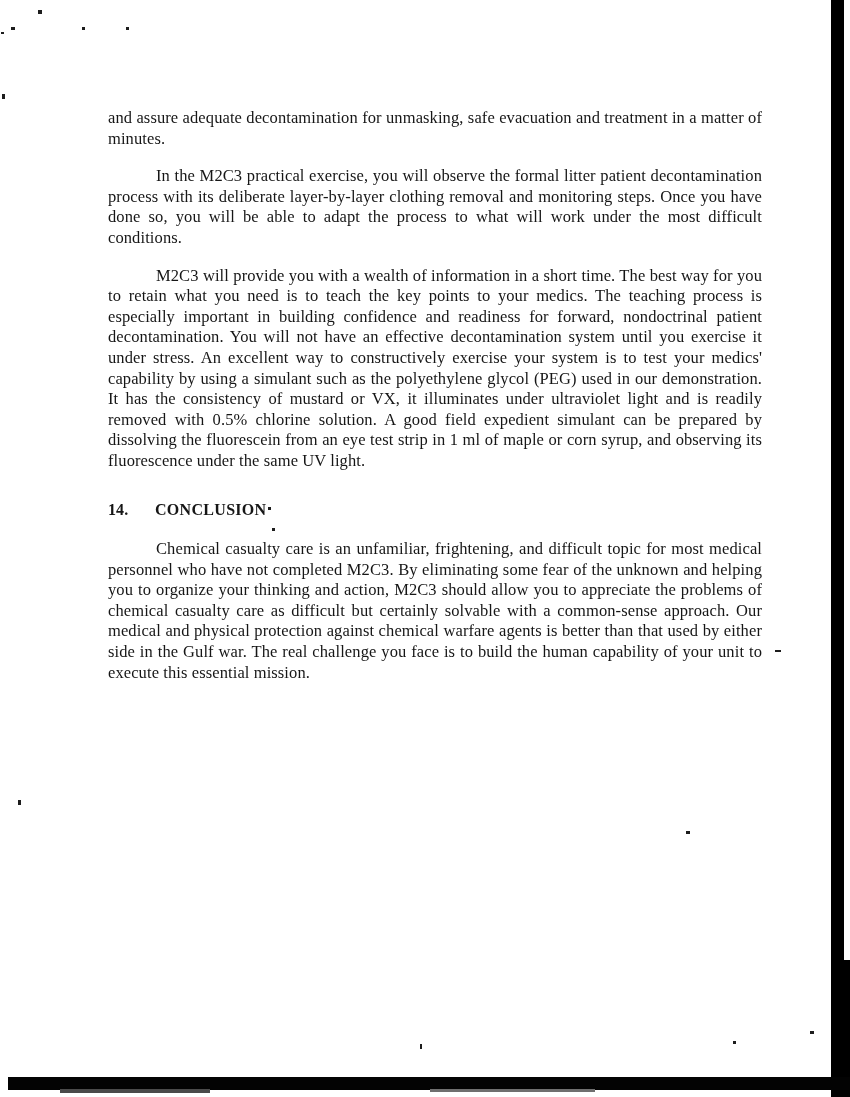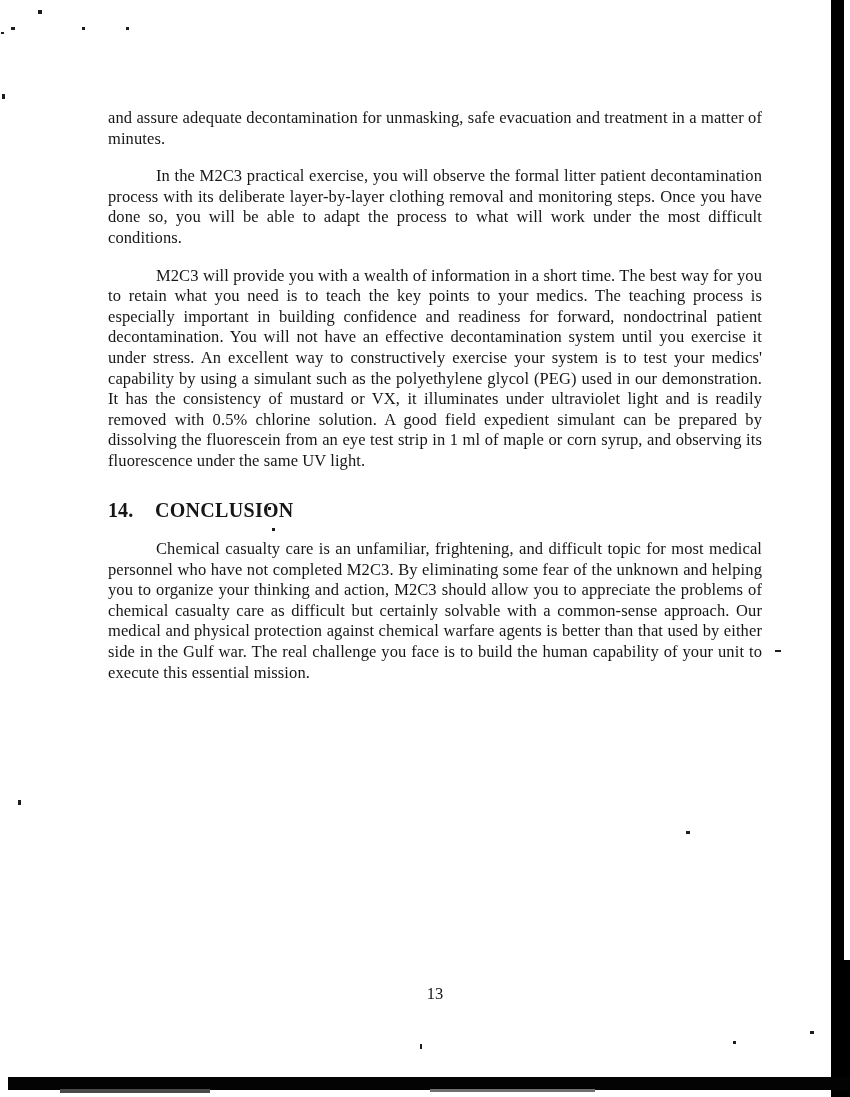--- a/index.html
+++ b/index.html
@@ -33,21 +33,21 @@
     margin: 0 0 17px 0;
   }
   .doc p.indent {
     text-indent: 48px;
   }
   .section-heading {
     display: flex;
     margin: 28px 0 19px 0;
     font-weight: bold;
     text-align: left;
-    font-size: 20px;
+    font-size: 16px;
   }
   .section-heading .sec-num {
     width: 47px;
     flex: 0 0 47px;
   }
   .section-heading .sec-title {
     letter-spacing: 0.3px;
   }
 
   
@@ -130,21 +130,20 @@
 
     <div class="section-heading">
       <span class="sec-num">14.</span>
       <span class="sec-title">CONCLUSION</span>
     </div>
 
     <p class="indent">Chemical casualty care is an unfamiliar, frightening, and difficult topic for most medical personnel who have not completed M2C3.  By eliminating some fear of the unknown and helping you to organize your thinking and action, M2C3 should allow you to appreciate the problems of chemical casualty care as difficult but certainly solvable with a common-sense approach.  Our medical and physical protection against chemical warfare agents is better than that used by either side in the Gulf war.  The real challenge you face is to build the human capability of your unit to execute this essential mission.</p>
 
   </div>
 
-  <div class="page-number">13</div>
 
   <div class="scan-edge-right"></div>
   <div class="scan-edge-right-lower"></div>
   <div class="scan-edge-bottom"></div>
   <div class="scan-edge-bottom-corner"></div>
   <div class="scan-smudge-1"></div>
   <div class="scan-smudge-2"></div>
 
   <div id="speck-layer">
       <div class="scan-speck" style="left: 38px; top: 10px; width: 4px; height: 4px;"></div>

